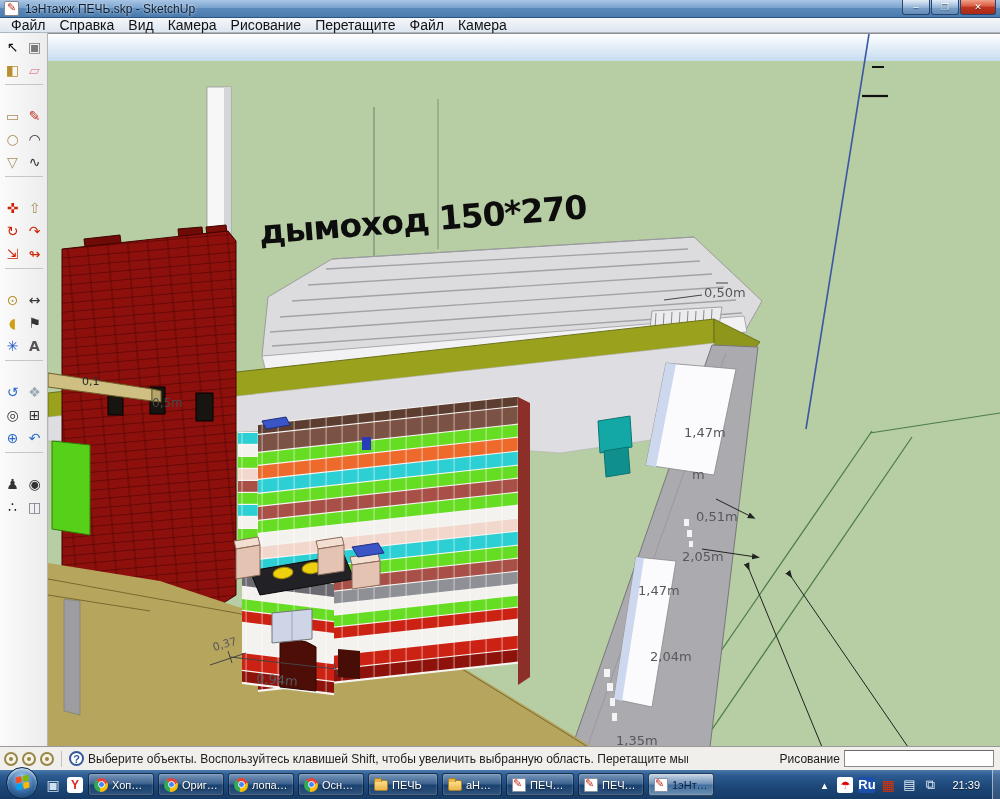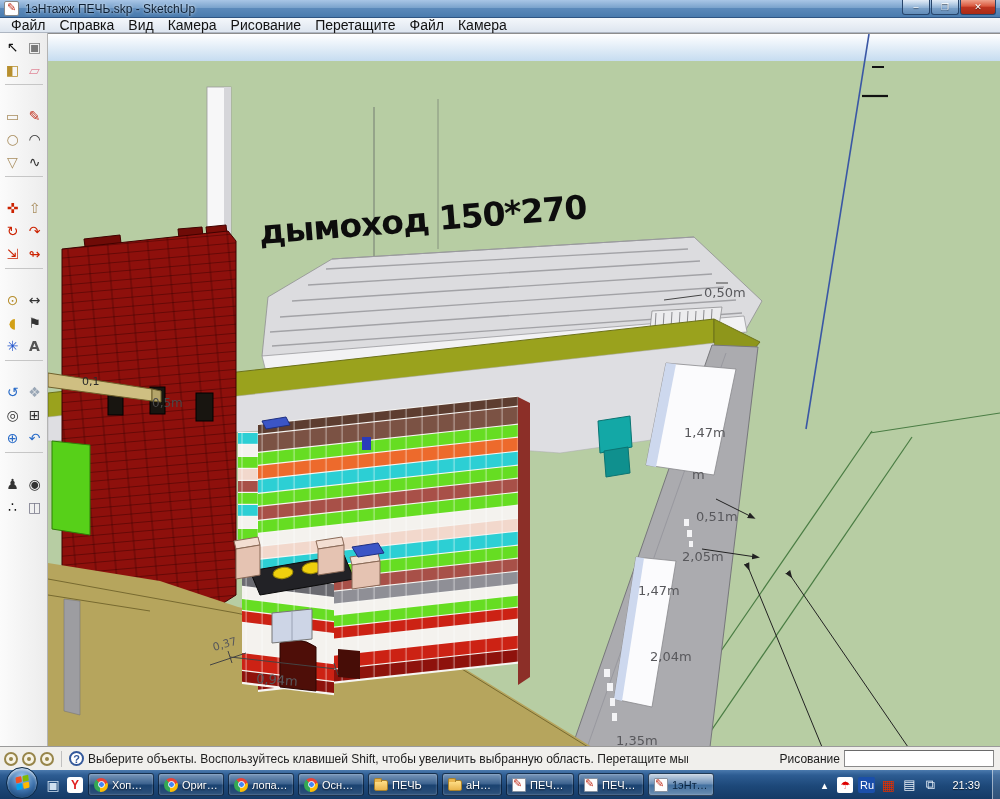--- a/index.html
+++ b/index.html
@@ -557,21 +557,21 @@
           <span class="tb-ico" data-icon="sketchup"></span>
           <span class="tb-label">1эНтажж ...</span>
         </div>
       </div>
     <div class="tray">
 
         <span class="tray-ico" style="color:#fff">▴</span>
 
         <span class="tray-ico" style="background:#fff;color:#d00;width:15px">☂</span>
 
-        <span class="tray-ico" style="background:#1b4faa;color:#fff;font-size:11px;font-weight:normal;width:17px">Ru</span>
+        <span class="tray-ico" style="background:#1b4faa;color:#fff;font-size:13px;font-weight:bold;width:17px">Ru</span>
 
         <span class="tray-ico" style="color:#e33000;font-size:14px">▦</span>
 
         <span class="tray-ico" style="color:#e8f0f8;font-size:13px">▤</span>
 
         <span class="tray-ico" style="color:#dde8f4;font-size:13px">⧉</span>
       </div>
     <span class="clock">21:39</span>
     <span class="showdesk"></span>
   </div>

